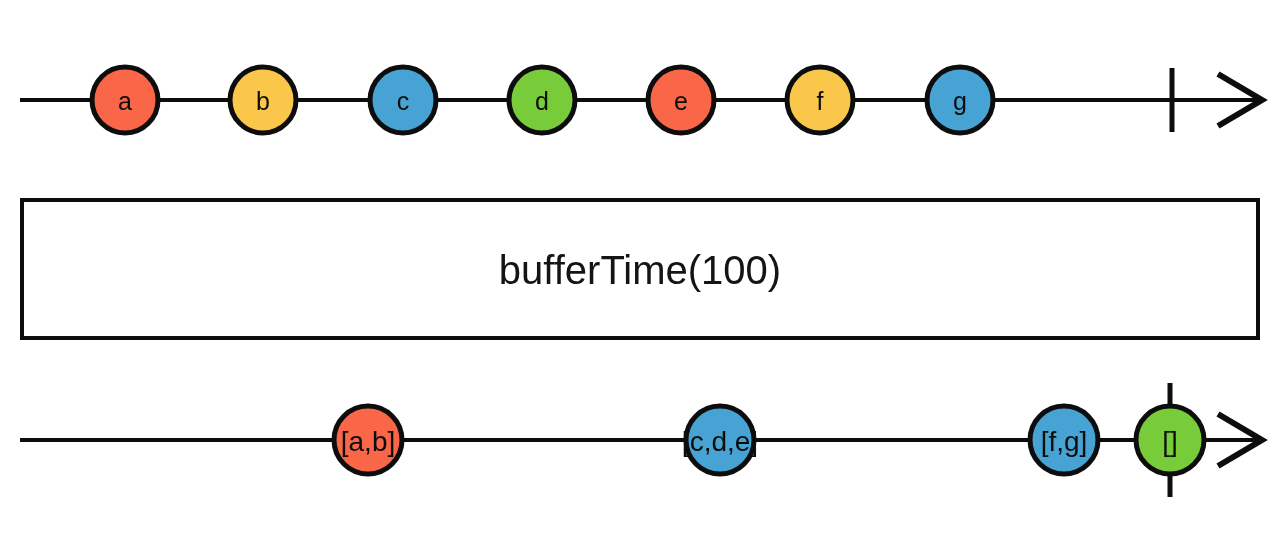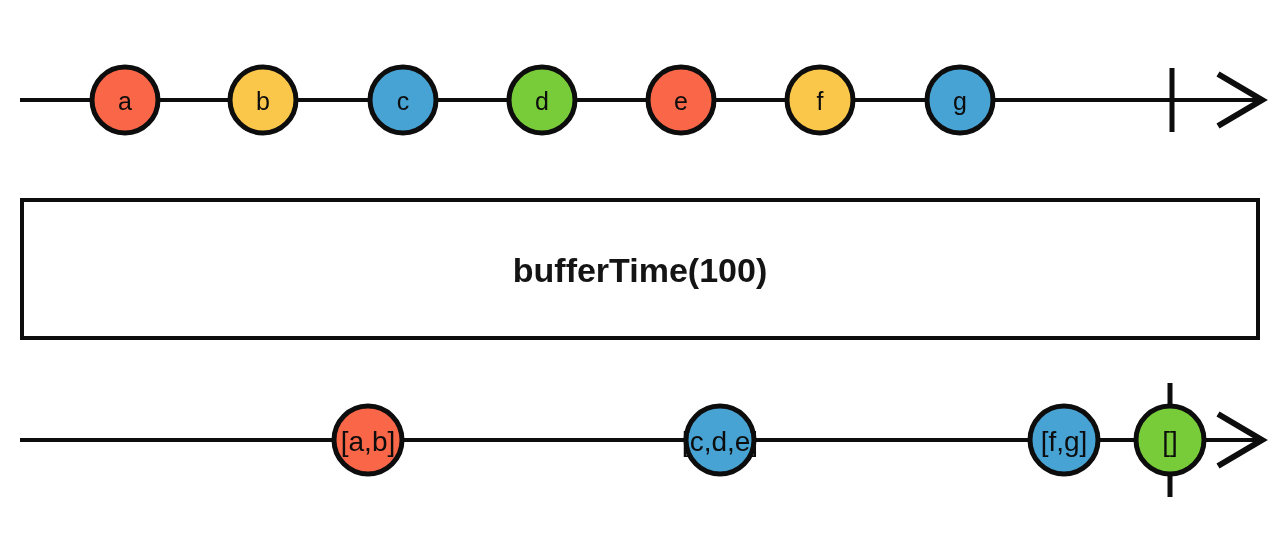--- a/index.html
+++ b/index.html
@@ -62,26 +62,25 @@
   .op-label {
     position: absolute;
     left: 22px;
     right: 22px;
     top: 200px;
     height: 140px;
     display: flex;
     align-items: center;
     justify-content: center;
     font-family: "Liberation Sans", sans-serif;
-    font-size: 34px;
+    font-size: 40px;
     color: #141414;
     letter-spacing: 0px;
     white-space: nowrap;
     user-select: none;
-    font-weight: bold;
   }
 </style>
 </head>
 <body>
 
 <div id="diagram-root">
 
   <svg class="marble-svg" viewBox="0 0 1280 540" xmlns="http://www.w3.org/2000/svg">
 
     <g>

